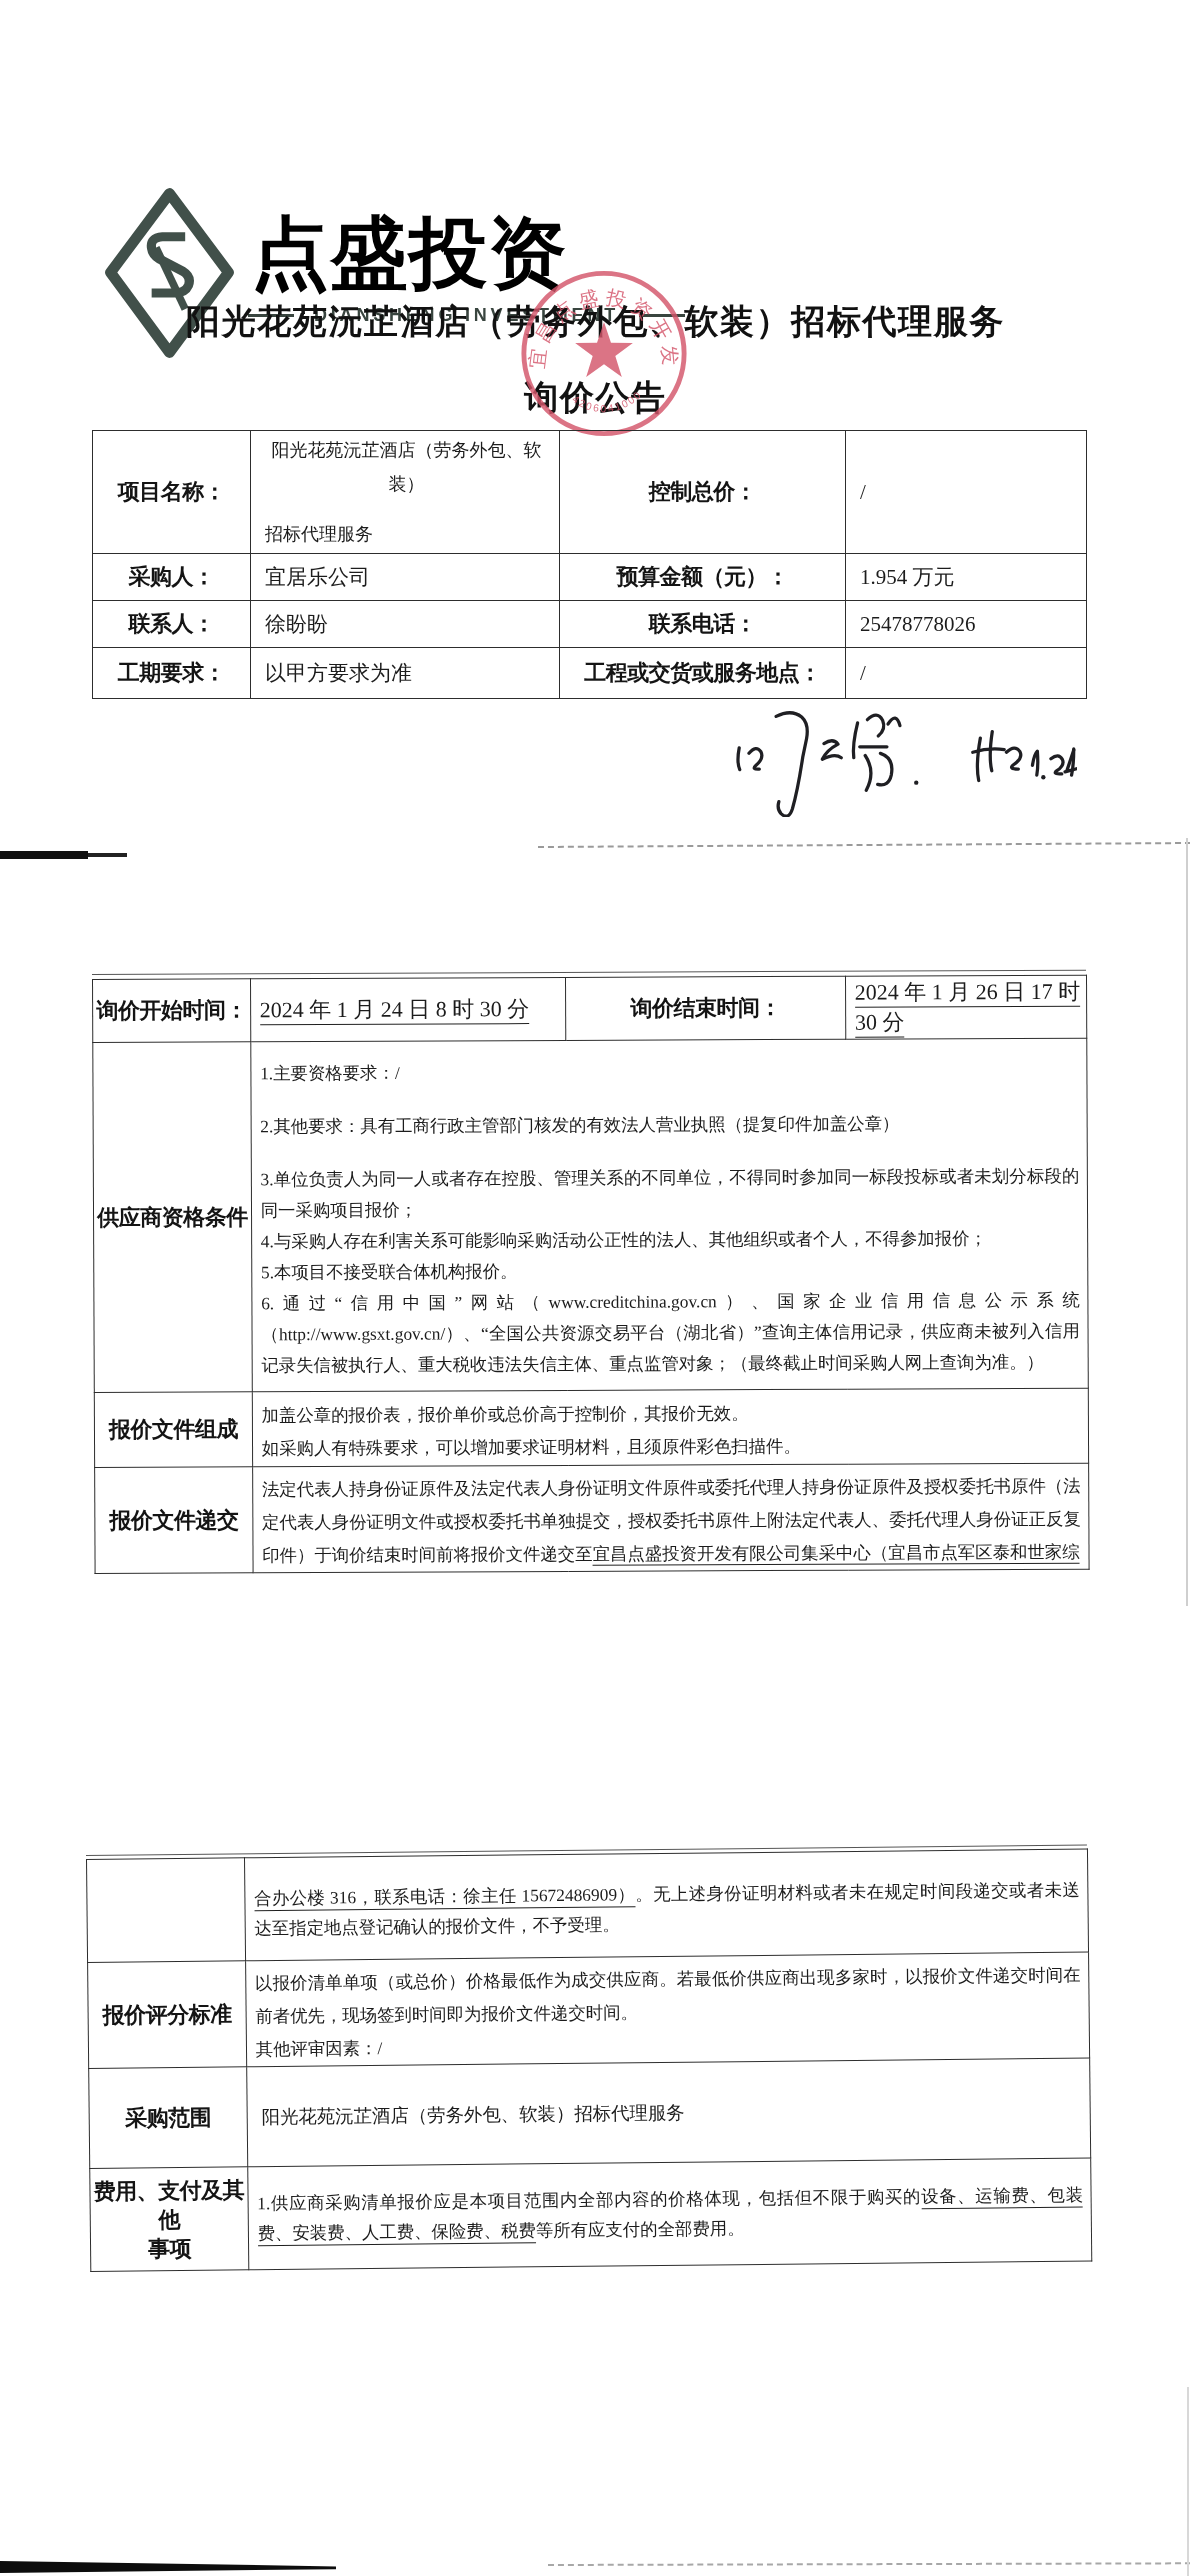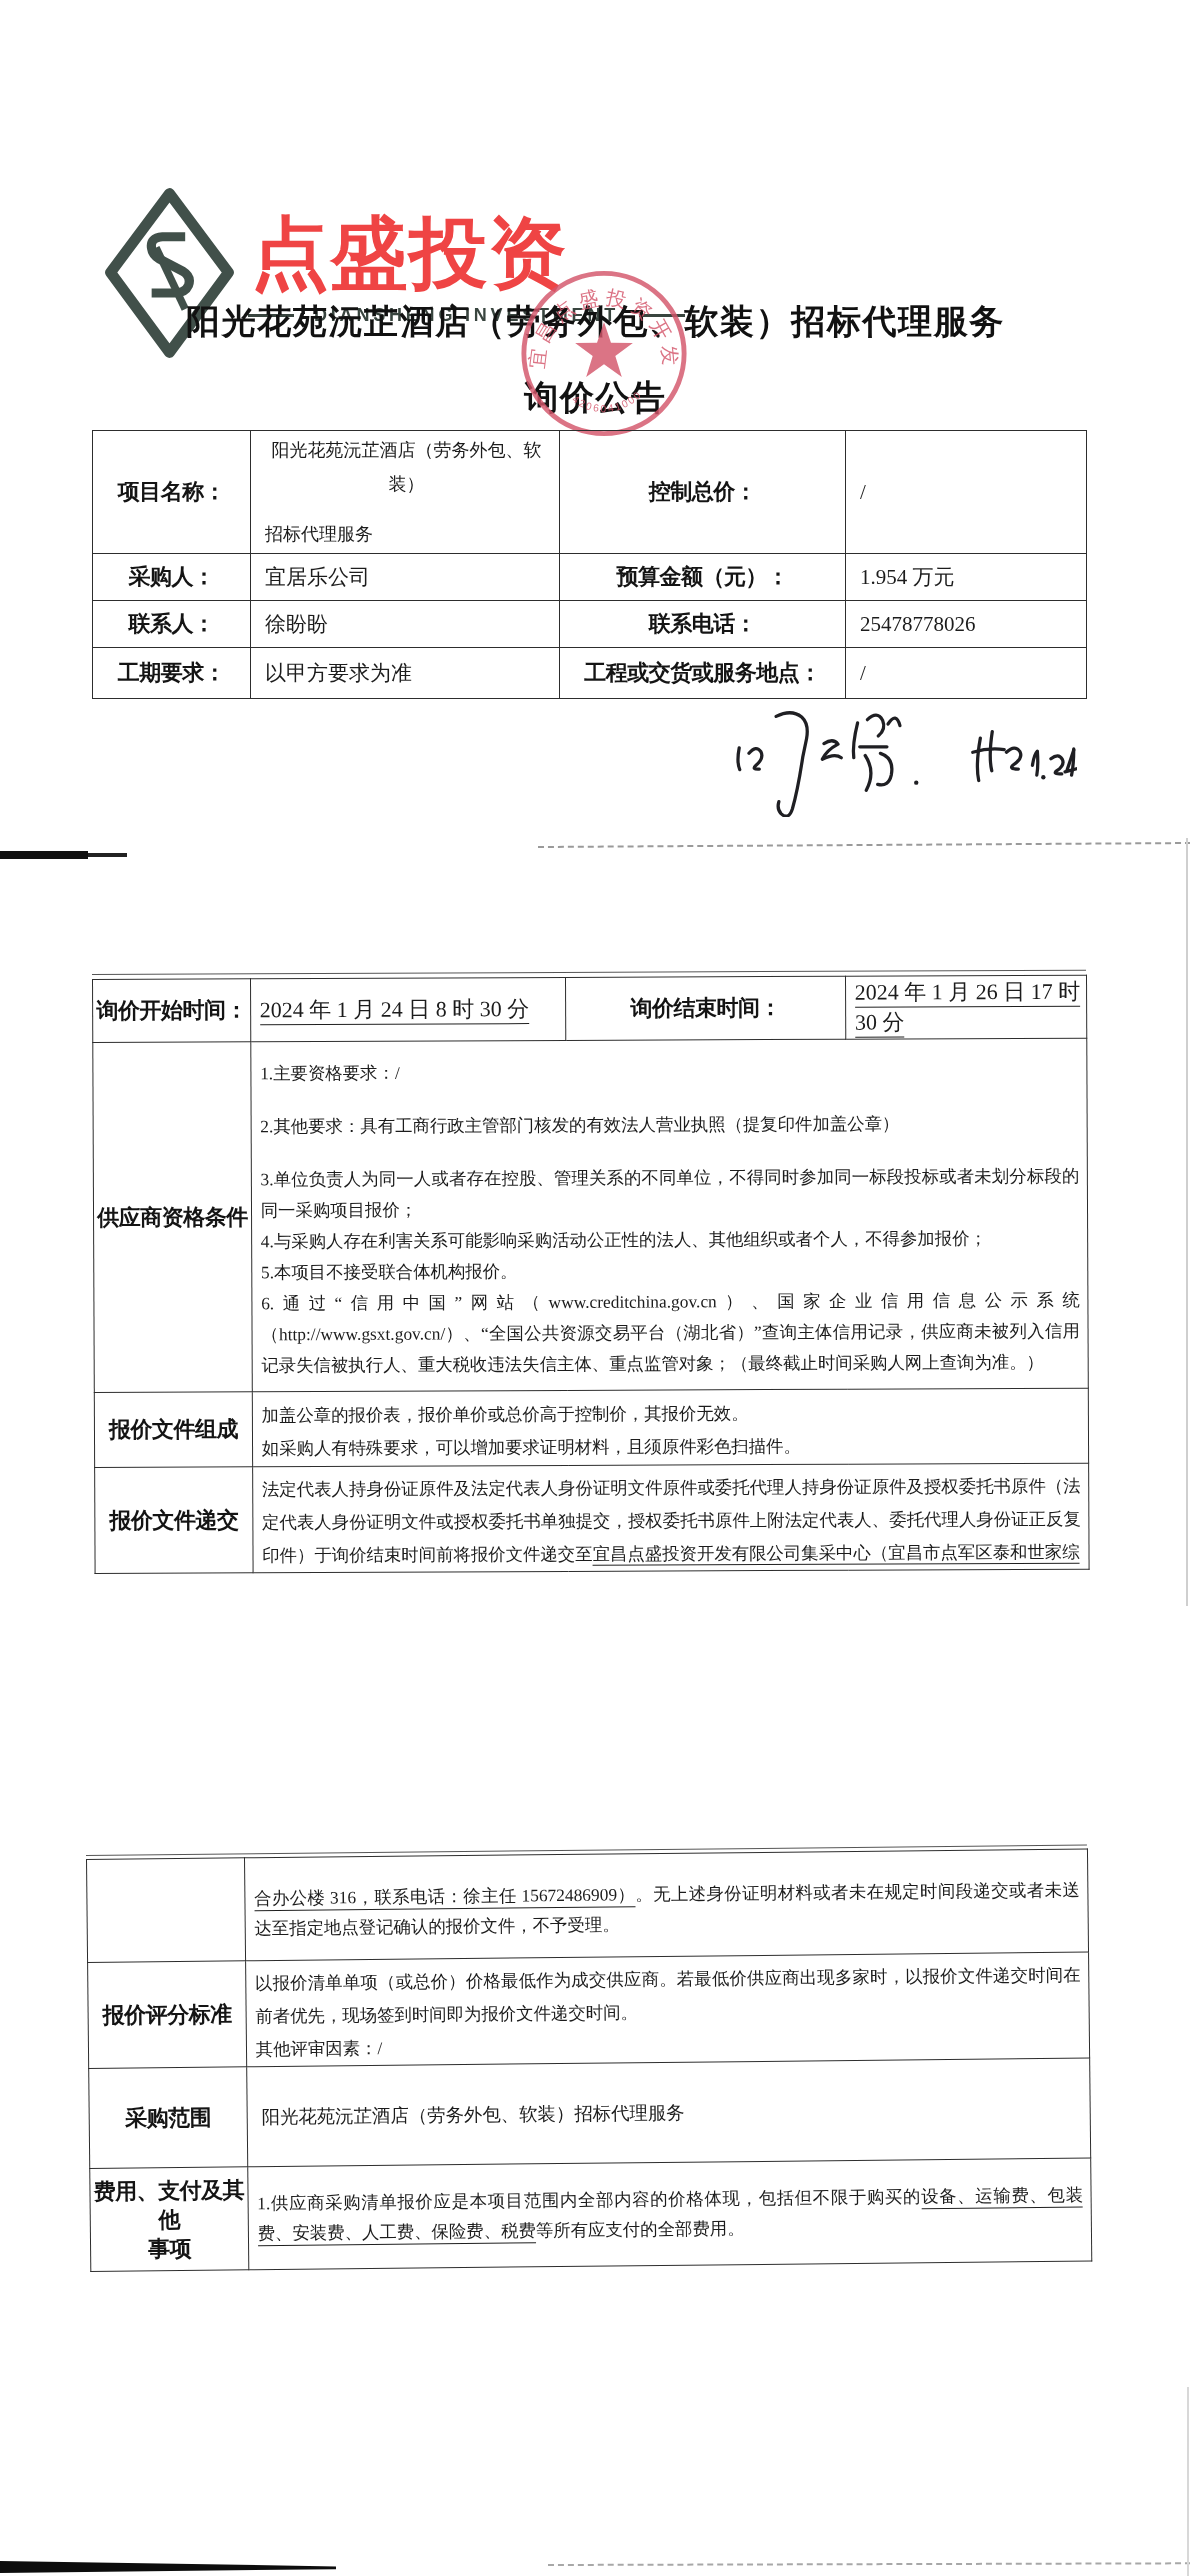--- a/index.html
+++ b/index.html
@@ -1,21 +1,21 @@
 <!DOCTYPE html>
 <html style="font-size:8.7px"><head>
 <meta charset="utf-8">
 <style>
   html,body{margin:0;padding:0;background:#e8e8e8;}
   .page{position:relative;width:1191px;height:2576px;background:#ffffff;overflow:hidden;
         font-family:"Liberation Serif","DejaVu Serif",serif;color:#1c1c1c;}
   
   .logo-mark{position:absolute;left:104px;top:187px;width:131px;height:172px;}
   .brand-cn{position:absolute;left:251px;top:202px;font-size:78px;font-weight:900;letter-spacing:1.1px;
-            color:#ef4444;font-family:"Liberation Sans","DejaVu Sans",sans-serif;}
+            color:#000000;font-family:"Liberation Sans","DejaVu Sans",sans-serif;}
   .brand-en-row{position:absolute;left:248px;top:305px;display:flex;align-items:center;gap:20px;color:#39453f;}
   .dash{height:2.7px;width:46px;background:#39453f;}
   .brand-en{font-family:"Liberation Sans","DejaVu Sans",sans-serif;font-size:18px;font-weight:700;letter-spacing:3.8px;}
   
   .doc-title{position:absolute;left:0;top:299px;width:1191px;text-align:center;
              font-size:34px;font-weight:700;letter-spacing:1.6px;color:#111;}
   .doc-title.l2{top:375px;}
   
   .stamp{position:absolute;left:519px;top:266px;width:170px;height:175px;opacity:.82;}
   

